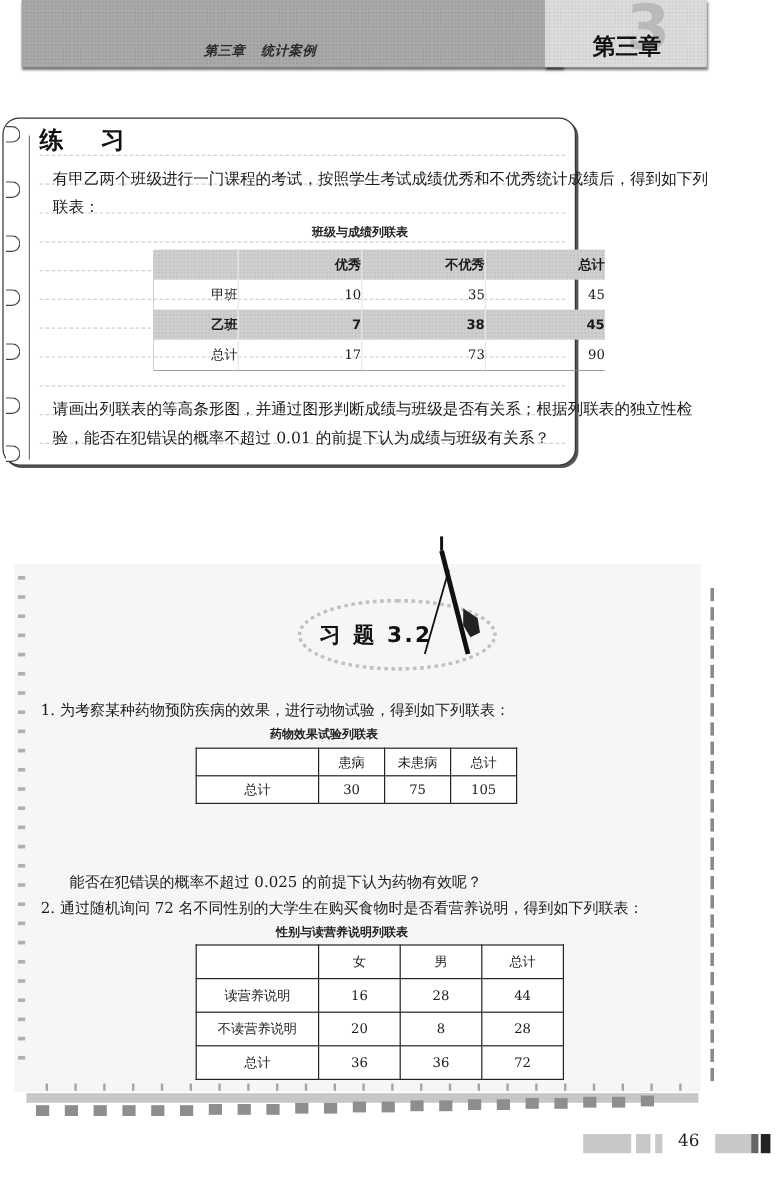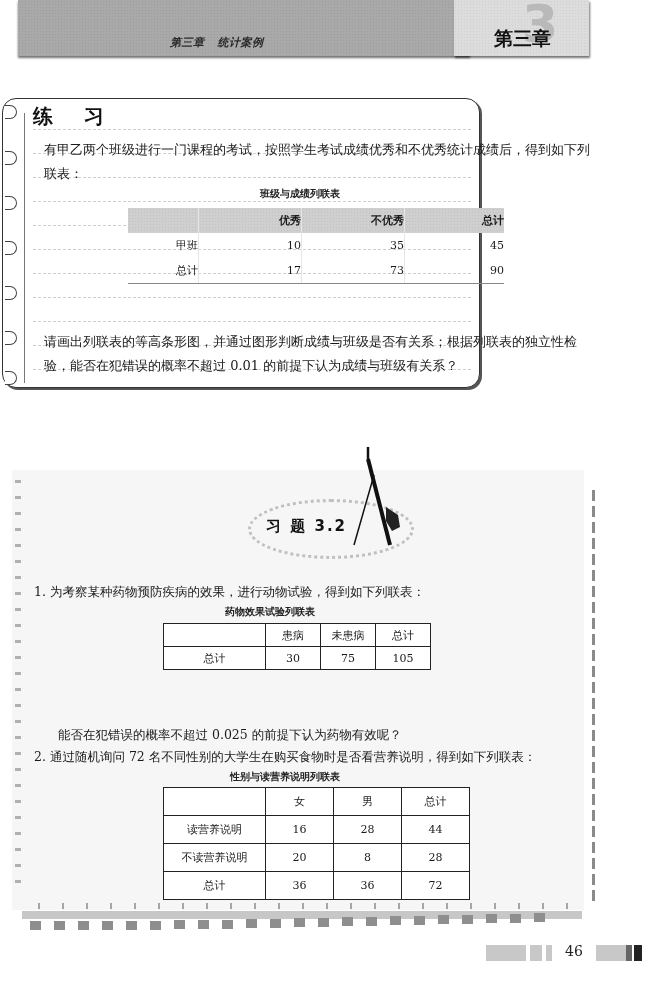--- a/index.html
+++ b/index.html
@@ -109,21 +109,21 @@
 
   .problem-header {
     position: absolute; left: 248px; top: 495px; width: 170px; height: 70px;
   }
   .problem-oval {
     position: absolute; left: 0; top: 4px; width: 166px; height: 60px;
     border: 3px dotted #c0c0c0; border-radius: 50%;
   }
   .problem-title {
     position: absolute; left: 18px; top: 22px;
-    font-family: "DejaVu Sans", sans-serif; font-size: 15px; font-weight: bold; color: #111;
+    font-family: "DejaVu Sans", sans-serif; font-size: 18px; font-weight: bold; color: #111;
     letter-spacing: 2px;
   }
   .compass { position: absolute; left: 340px; top: 445px; width: 70px; height: 110px; }
 
   .q-text { position: absolute; font-size: 12.5px; color: #1a1a1a; white-space: nowrap; }
 
   .grid-table {
     position: absolute; border-collapse: collapse; font-size: 11px; background: #fff;
   }
   .grid-table td {
@@ -184,20 +184,26 @@
       <tr class="shade">
     <th style="width:70px"></th>
     <th style="width:103px">优秀</th>
     <th style="width:103px">不优秀</th>
     <th style="width:100px">总计</th>
   </tr>
   <tr>
     <td class="rowhead">甲班</td>
     <td>10</td>
     <td>35</td>
+    <td>45</td>
+  </tr>
+  <tr class="shade bold">
+    <td class="rowhead">乙班</td>
+    <td>7</td>
+    <td>38</td>
     <td>45</td>
   </tr>
   <tr>
     <td class="rowhead">总计</td>
     <td>17</td>
     <td>73</td>
     <td>90</td>
   </tr>
 </tbody>
   </table>

